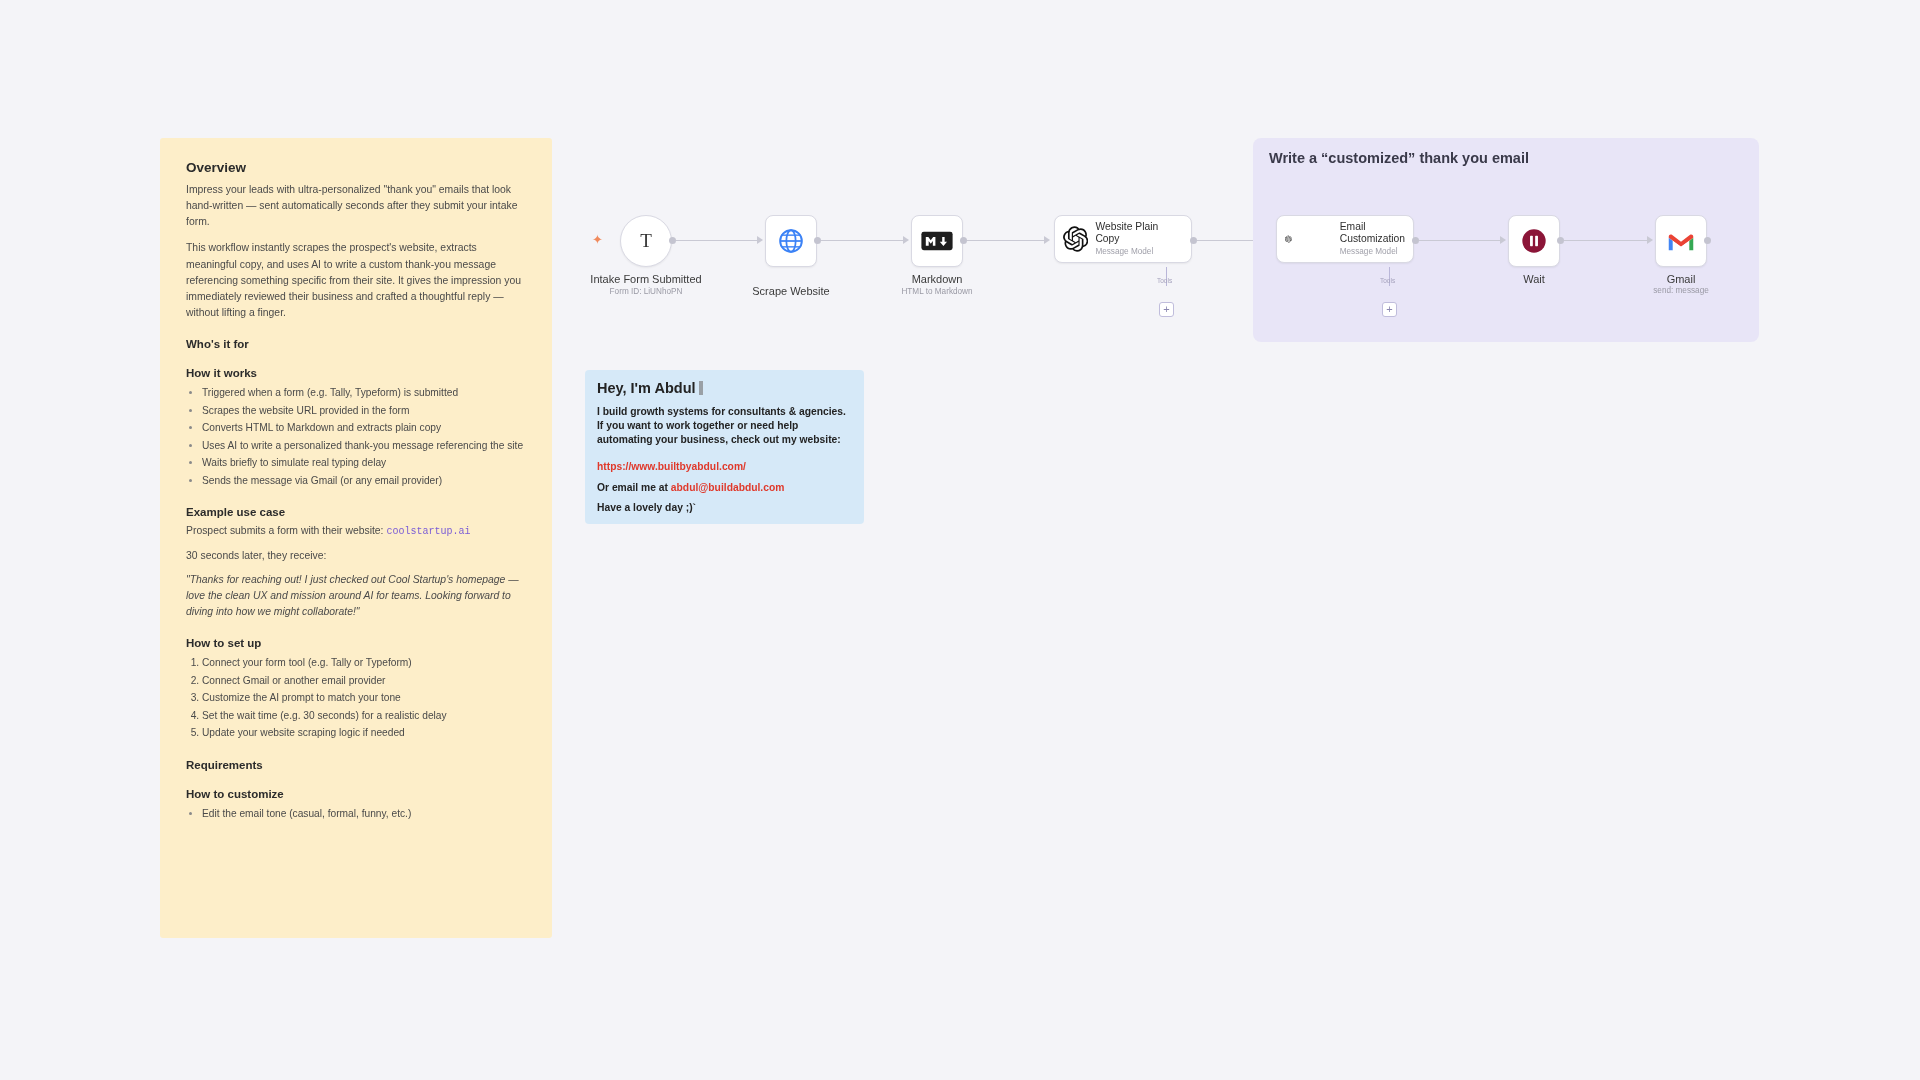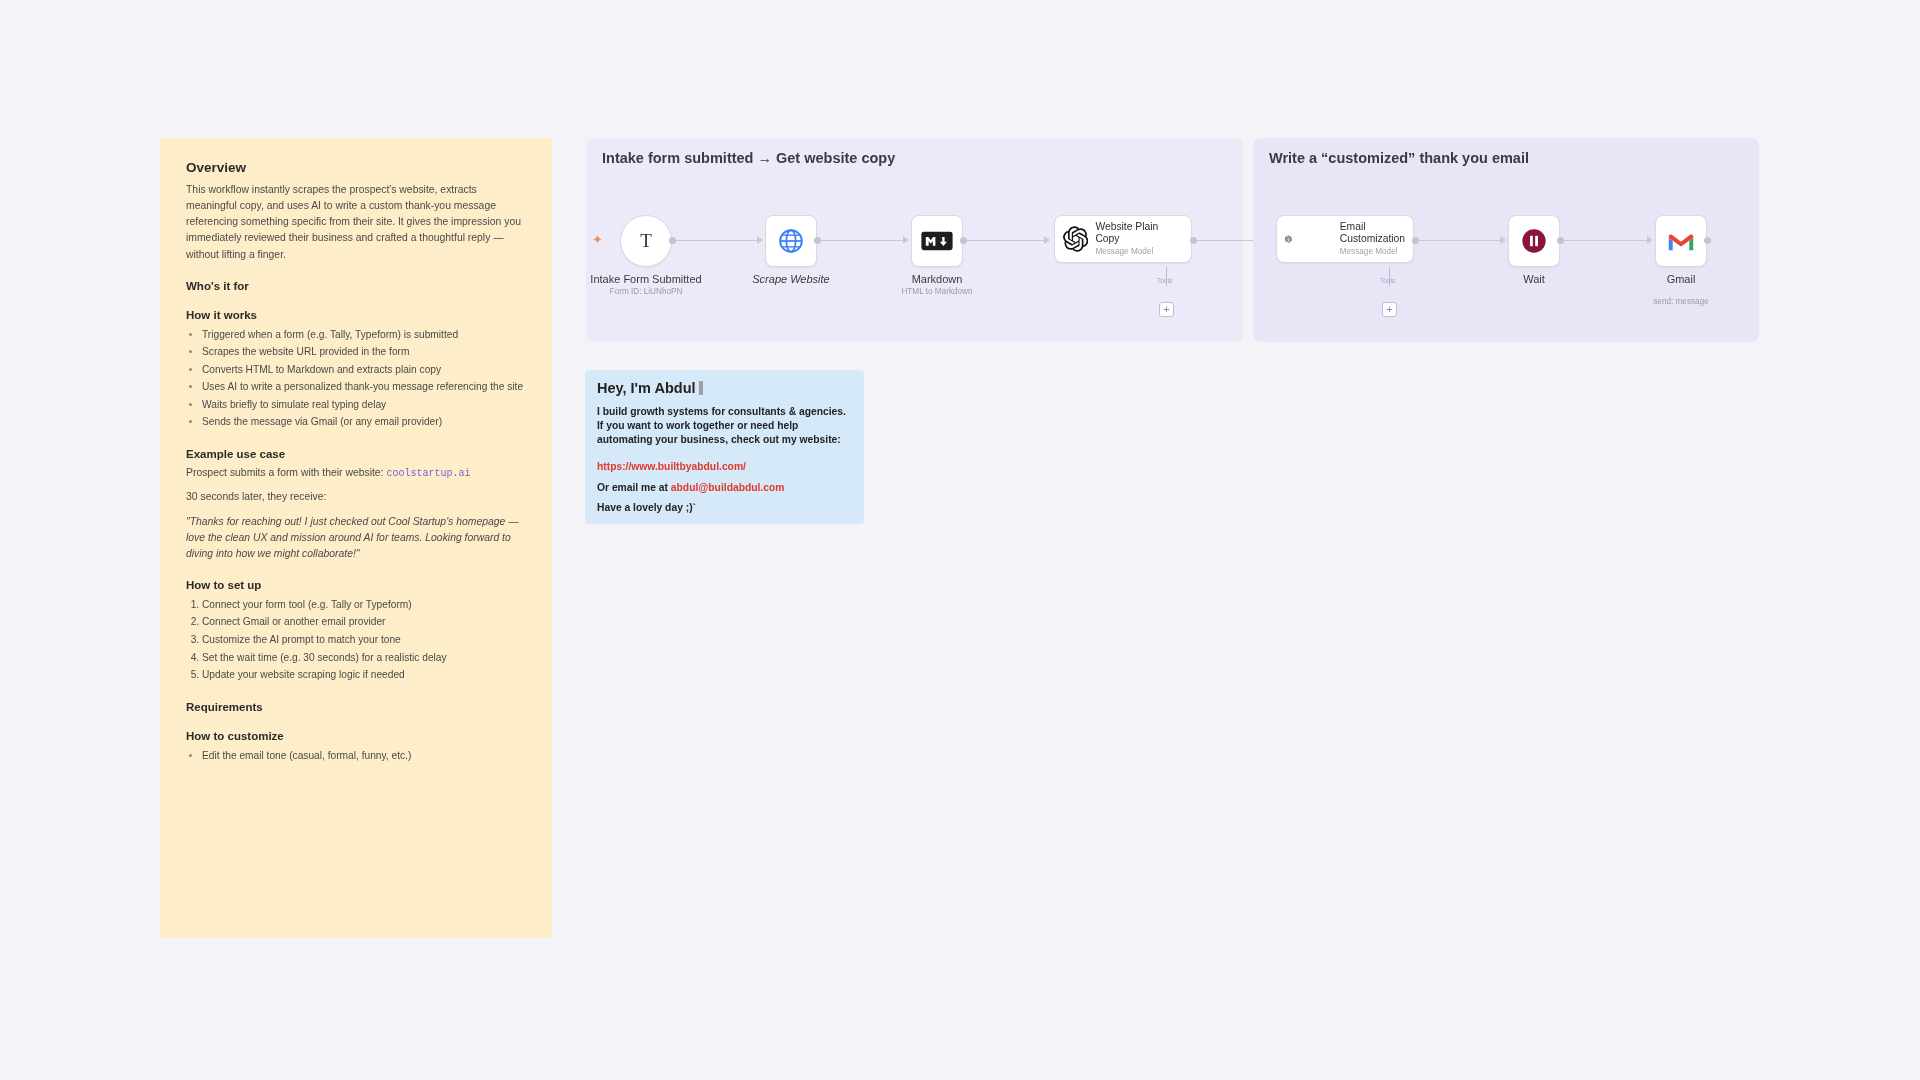--- a/index.html
+++ b/index.html
@@ -147,20 +147,21 @@
   .t-letter { font-family: "Liberation Serif", serif; font-size: 19px; color: #333; }
 </style>
 </head>
 <body>
 
 <div id="canvas">
 
   <div class="note">
 
     <h2>Overview</h2>
+    <p>Impress your leads with ultra-personalized "thank you" emails that look hand-written — sent automatically seconds after they submit your intake form.</p>
     <p>This workflow instantly scrapes the prospect's website, extracts meaningful copy, and uses AI to write a custom thank-you message referencing something specific from their site. It gives the impression you immediately reviewed their business and crafted a thoughtful reply — without lifting a finger.</p>
 
     <h3>Who's it for</h3>
 
     <h3>How it works</h3>
     <ul>
       <li>Triggered when a form (e.g. Tally, Typeform) is submitted</li>
       <li>Scrapes the website URL provided in the form</li>
       <li>Converts HTML to Markdown and extracts plain copy</li>
       <li>Uses AI to write a personalized thank-you message referencing the site</li>
@@ -186,23 +187,20 @@
 
     <h3>Requirements</h3>
 
     <h3>How to customize</h3>
     <ul>
       <li>Edit the email tone (casual, formal, funny, etc.)</li>
 
     </ul>
   </div>
 
-  <div class="group" id="group-intake">
-    <div class="group-title">Intake form submitted → Get website copy</div>
-  </div>
 
   <div class="spark" style="left:592px; top:232px;">✦</div>
 
   <div class="node round" style="left:620px; top:215px;">
     <span class="t-letter">T</span>
   </div>
   <div class="node-label" style="left:646px; top:273px;">Intake Form Submitted</div>
   <div class="node-sub" style="left:646px; top:287px;">Form ID: LiUNhoPN</div>
 
   <div class="dot" style="left:669px; top:237px;"></div>
@@ -211,21 +209,21 @@
 
   <div class="node square" style="left:765px; top:215px;">
     <svg width="26" height="26" viewBox="0 0 24 24">
       <circle cx="12" cy="12" r="10" fill="none" stroke="#3b82f6" stroke-width="1.8"></circle>
       <ellipse cx="12" cy="12" rx="4.3" ry="10" fill="none" stroke="#3b82f6" stroke-width="1.6"></ellipse>
       <line x1="2" y1="12" x2="22" y2="12" stroke="#3b82f6" stroke-width="1.6"></line>
       <line x1="3.6" y1="6.6" x2="20.4" y2="6.6" stroke="#3b82f6" stroke-width="1.3"></line>
       <line x1="3.6" y1="17.4" x2="20.4" y2="17.4" stroke="#3b82f6" stroke-width="1.3"></line>
     </svg>
   </div>
-  <div class="node-label" style="left:791px; top:273px;font-style:italic;">Scrape Website</div>
+  <div class="node-label" style="left:791px; top:285px;">Scrape Website</div>
 
   <div class="dot" style="left:814px; top:237px;"></div>
   <div class="conn" style="left:821px; top:240px; width:85px;"></div>
   <div class="arrow" style="left:903px; top:236px;"></div>
 
   <div class="node square" style="left:911px; top:215px;">
     <svg width="32" height="20" viewBox="0 0 40 24">
       <rect x="0.5" y="0.5" width="39" height="23" rx="3" fill="#1e1e1e"></rect>
       <path d="M6 18V7h3.2l3 4 3-4H18v11h-3.2v-6l-2.6 3.4L9.6 12v6z" fill="#fff"></path>
       <path d="M26.5 7h3v6h3l-4.5 5.3L23.5 13h3z" fill="#fff"></path>
@@ -292,21 +290,21 @@
   <div class="node square" style="left:1655px; top:215px;">
     <svg width="28" height="21" viewBox="0 0 48 36">
       <path d="M3 33h7V17L3 11.5z" fill="#4285f4"></path>
       <path d="M38 33h7V11.5L38 17z" fill="#34a853"></path>
       <path d="M3 9.5C3 6.5 6.2 4.9 8.4 6.6L24 18.4 39.6 6.6C41.8 4.9 45 6.5 45 9.5v2L24 27 3 11.5z" fill="#ea4335"></path>
       <path d="M10 17v16h28V17L24 27z" fill="#fff"></path>
       <path d="M10 17L24 27l14-10v-5.5L24 22 10 11.5z" fill="#fbbc04" opacity="0"></path>
     </svg>
   </div>
   <div class="node-label" style="left:1681px; top:273px;">Gmail</div>
-  <div class="node-sub" style="left:1681px; top:297px;">send: message</div>
+  <div class="node-sub" style="left:1681px; top:286px;">send: message</div>
 
   <div class="dot" style="left:1704px; top:237px;"></div>
 
   <div class="msg-card">
     <h4><span>Hey, I'm Abdul</span><span class="cursor-bar"></span></h4>
     <p>I build growth systems for consultants &amp; agencies. If you want to work together or need help automating your business, check out my website:</p>
     <div style="margin-bottom:8px;">
       <a href="#" class="msg-link">https://www.builtbyabdul.com/</a>
     </div>
     <div class="msg-line"><span>Or email me at </span><a href="#">abdul@buildabdul.com</a></div>

